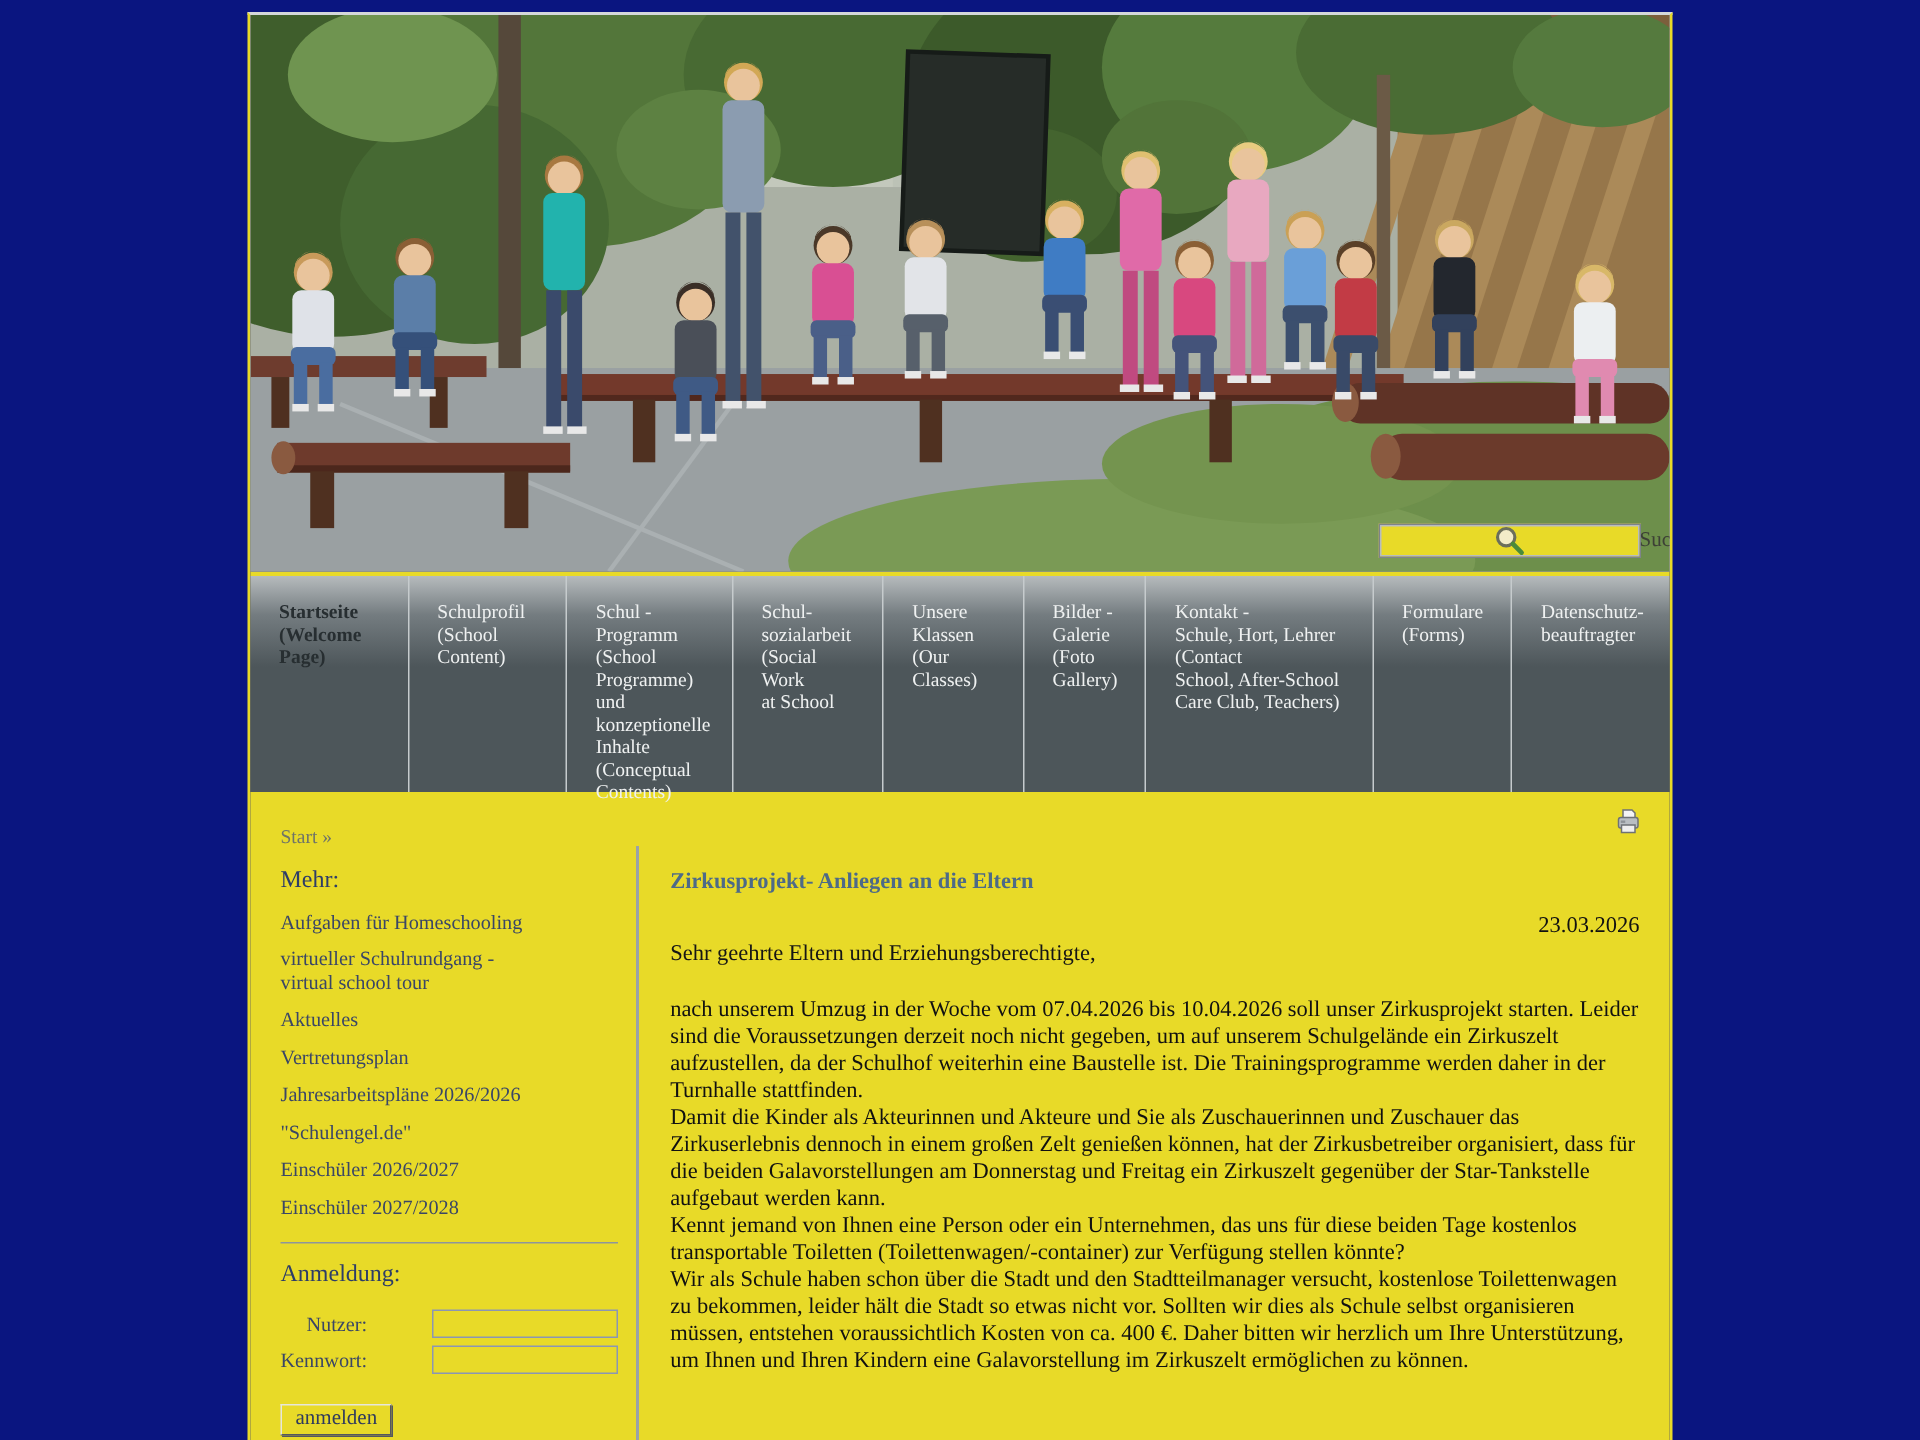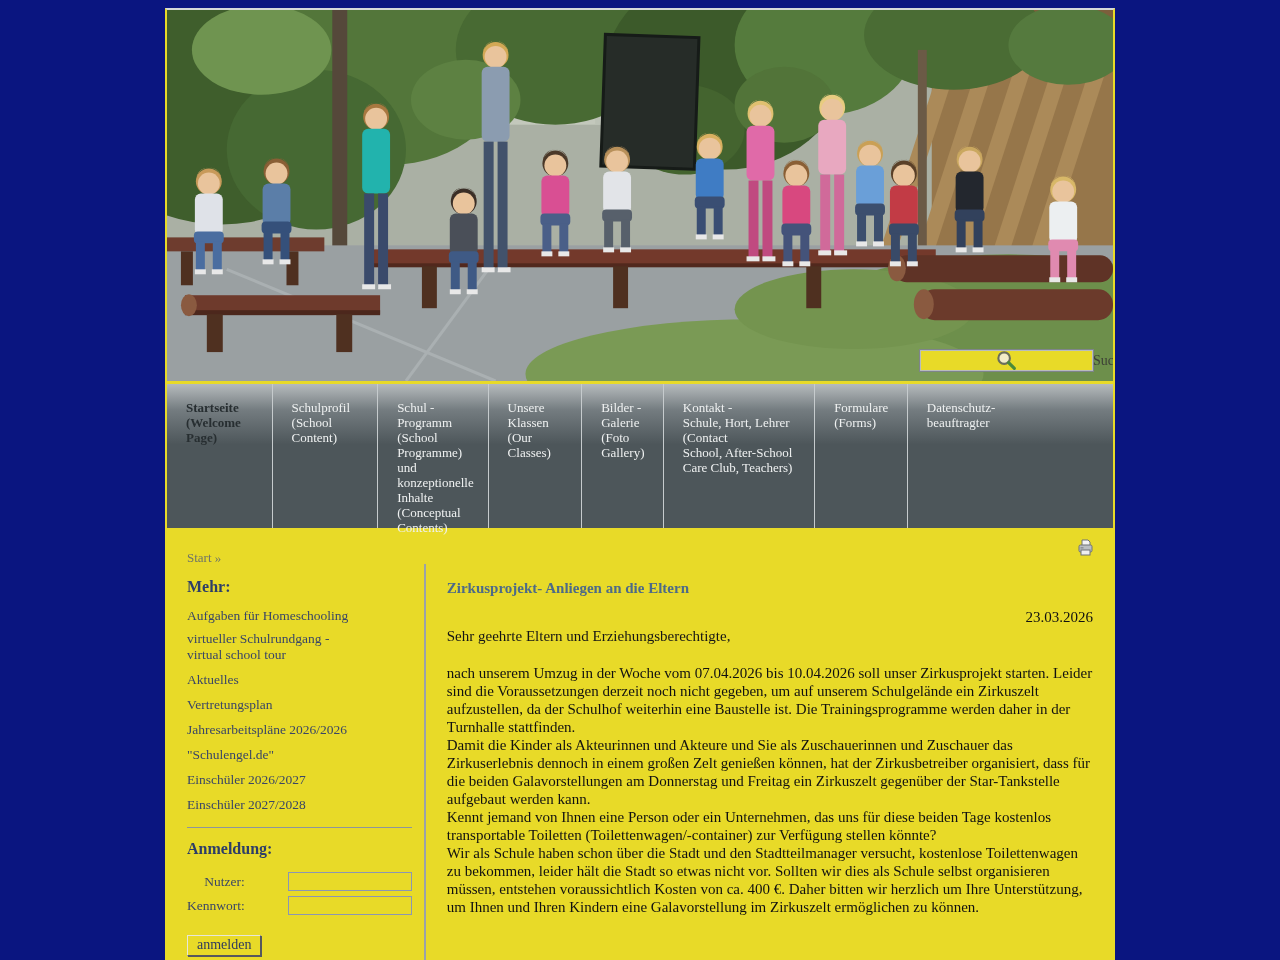--- a/index.html
+++ b/index.html
@@ -114,21 +114,21 @@
   .columns{display:flex;align-items:stretch;}
   
   .sidebar{
     flex:0 0 248px;
     border-right:2px solid #9aa2a8;
     padding:6px 12px 20px 20px;
     min-height:388px;
   }
   .side-heading{
     font-size:16px;
-    font-weight:bold;
+    font-weight:normal;
     color:var(--heading-blue);
     margin:8px 0 10px 0;
   }
   .side-links{list-style:none;}
   .side-links li{margin:0 0 7px 0;text-decoration:underline;}
   .side-link{
     font-size:13.5px;
     line-height:16px;
     color:var(--link-blue);
     text-decoration:none;
@@ -478,20 +478,27 @@
 Programm
 (School
 Programme)
 und
 konzeptionelle
 Inhalte
 (Conceptual
 Contents)</span>
       </div>
 
+      <div class="nav-item w4">
+        <span class="nav-label">Schul-
+sozialarbeit
+(Social
+Work
+at School</span>
+      </div>
 
       <div class="nav-item w5">
         <span class="nav-label">Unsere
 Klassen
 (Our
 Classes)</span>
       </div>
 
       <div class="nav-item w6">
         <span class="nav-label">Bilder -

